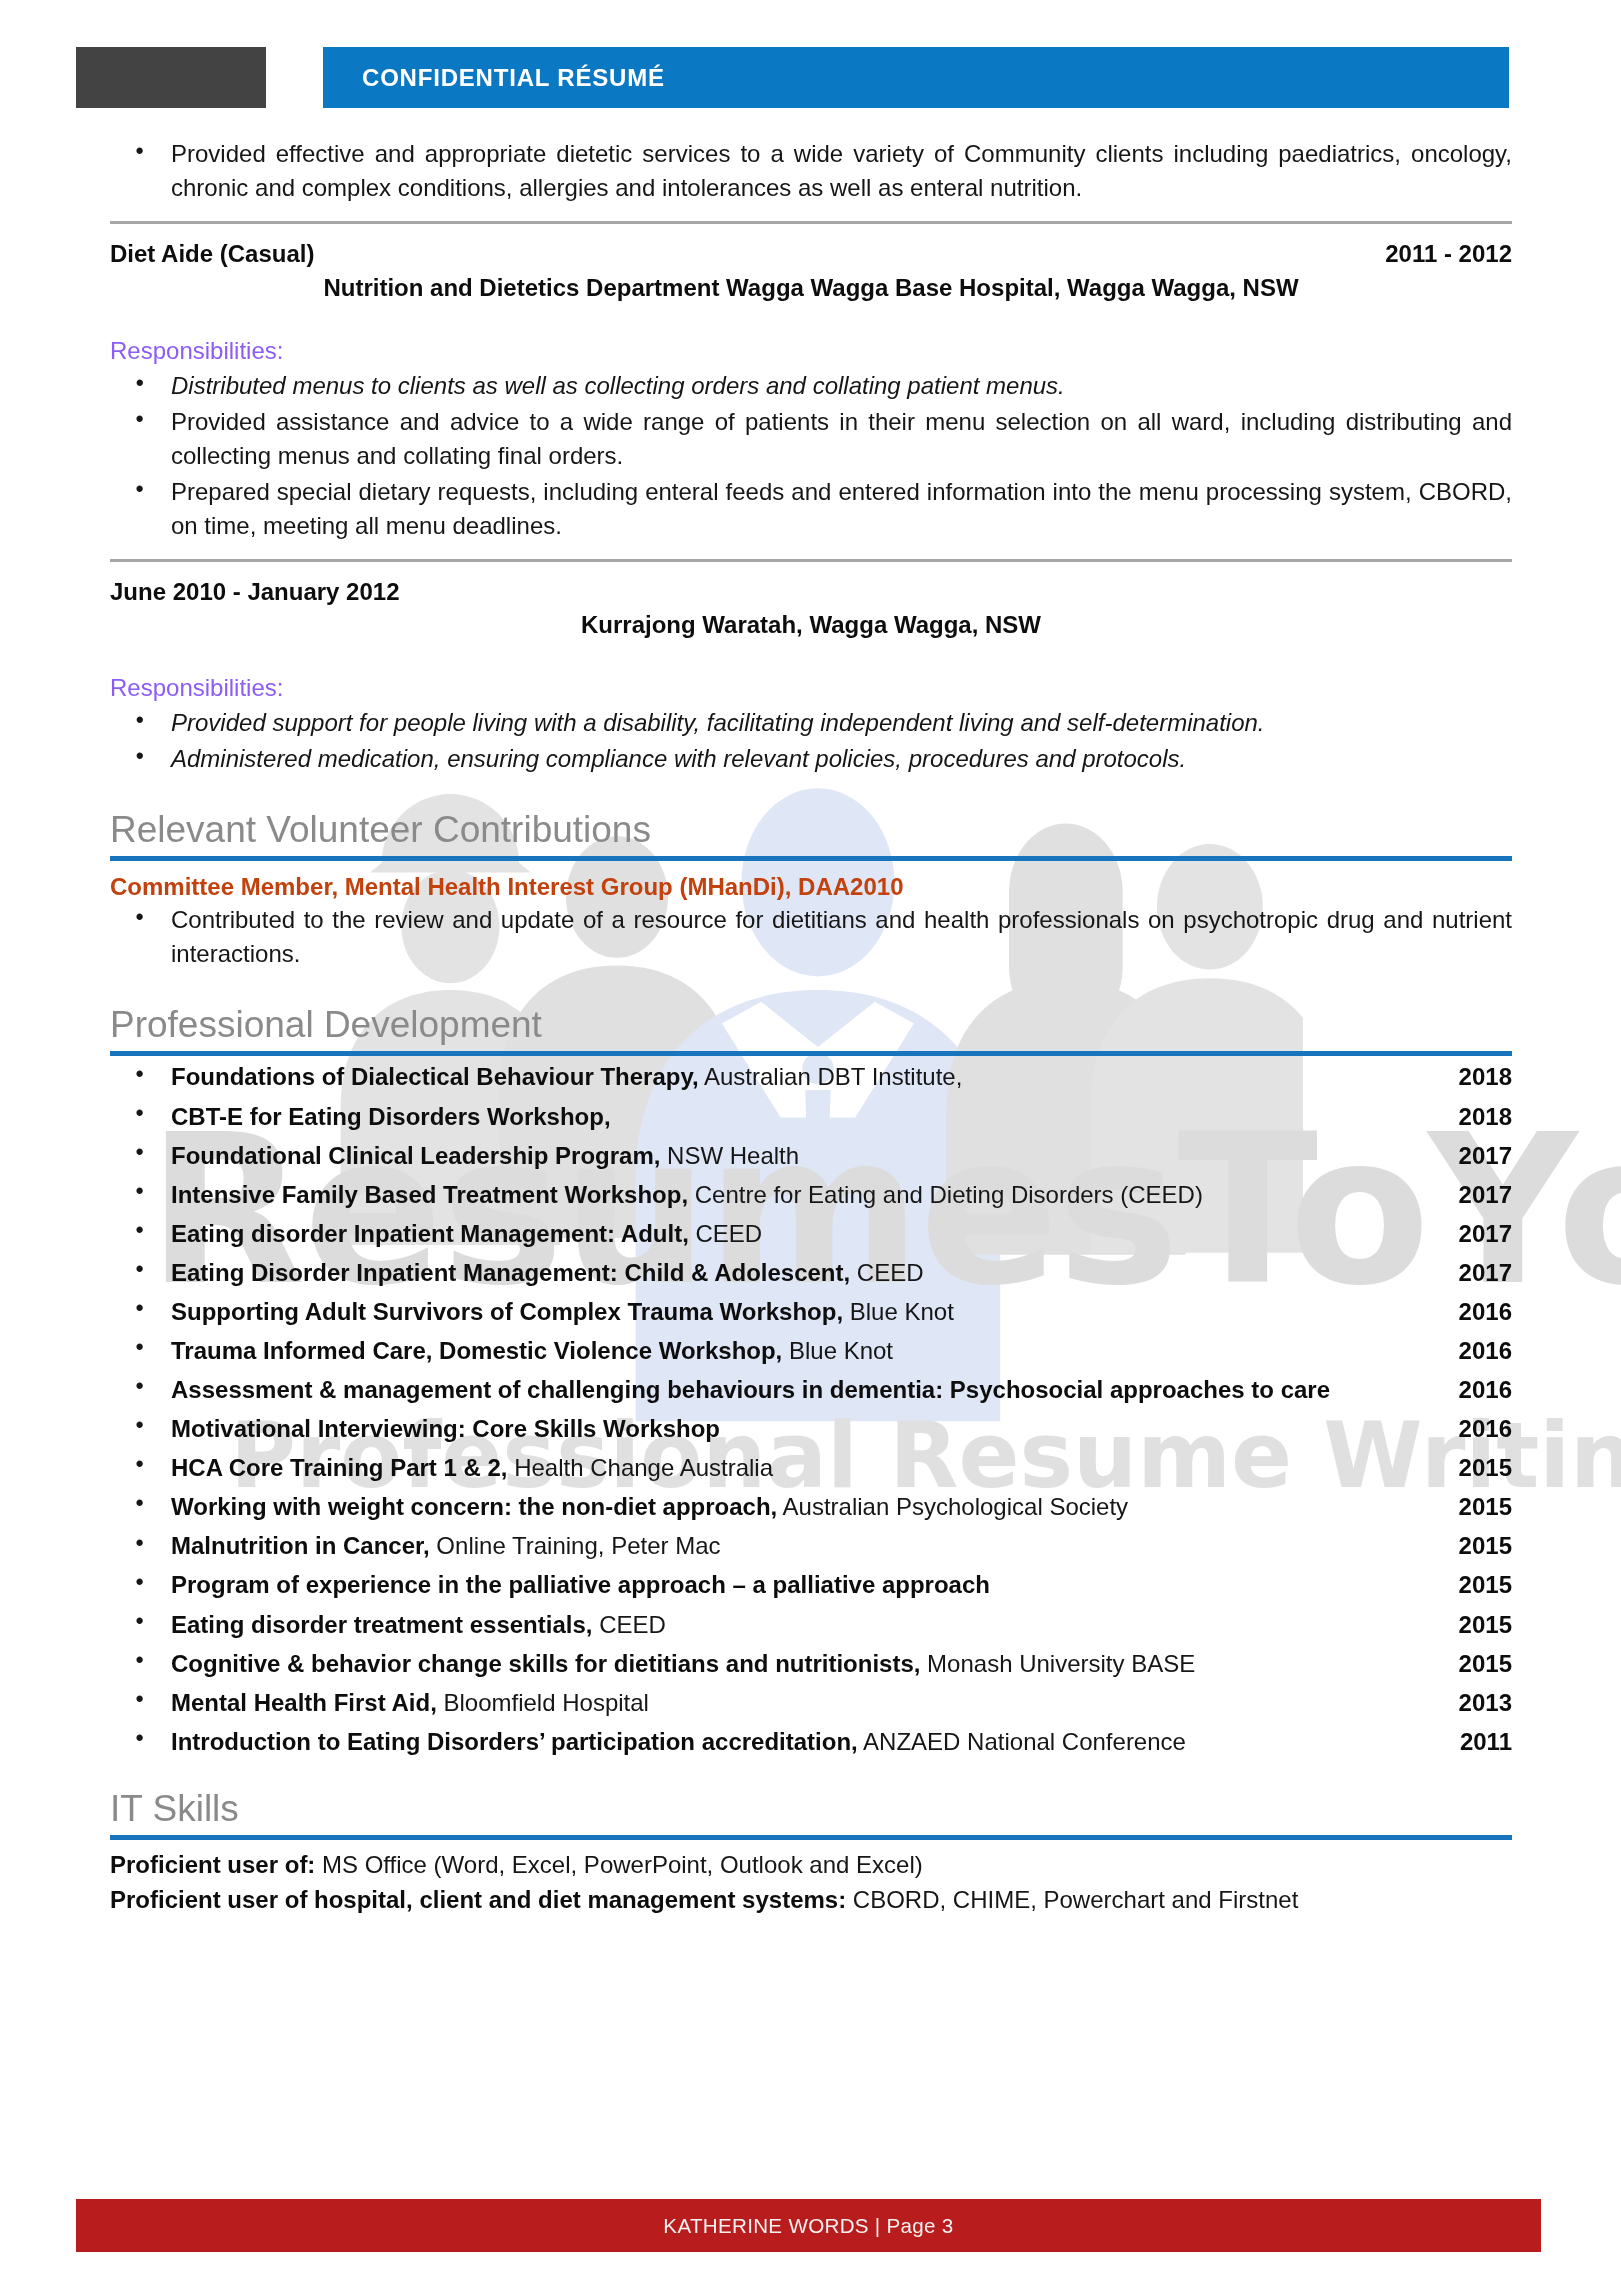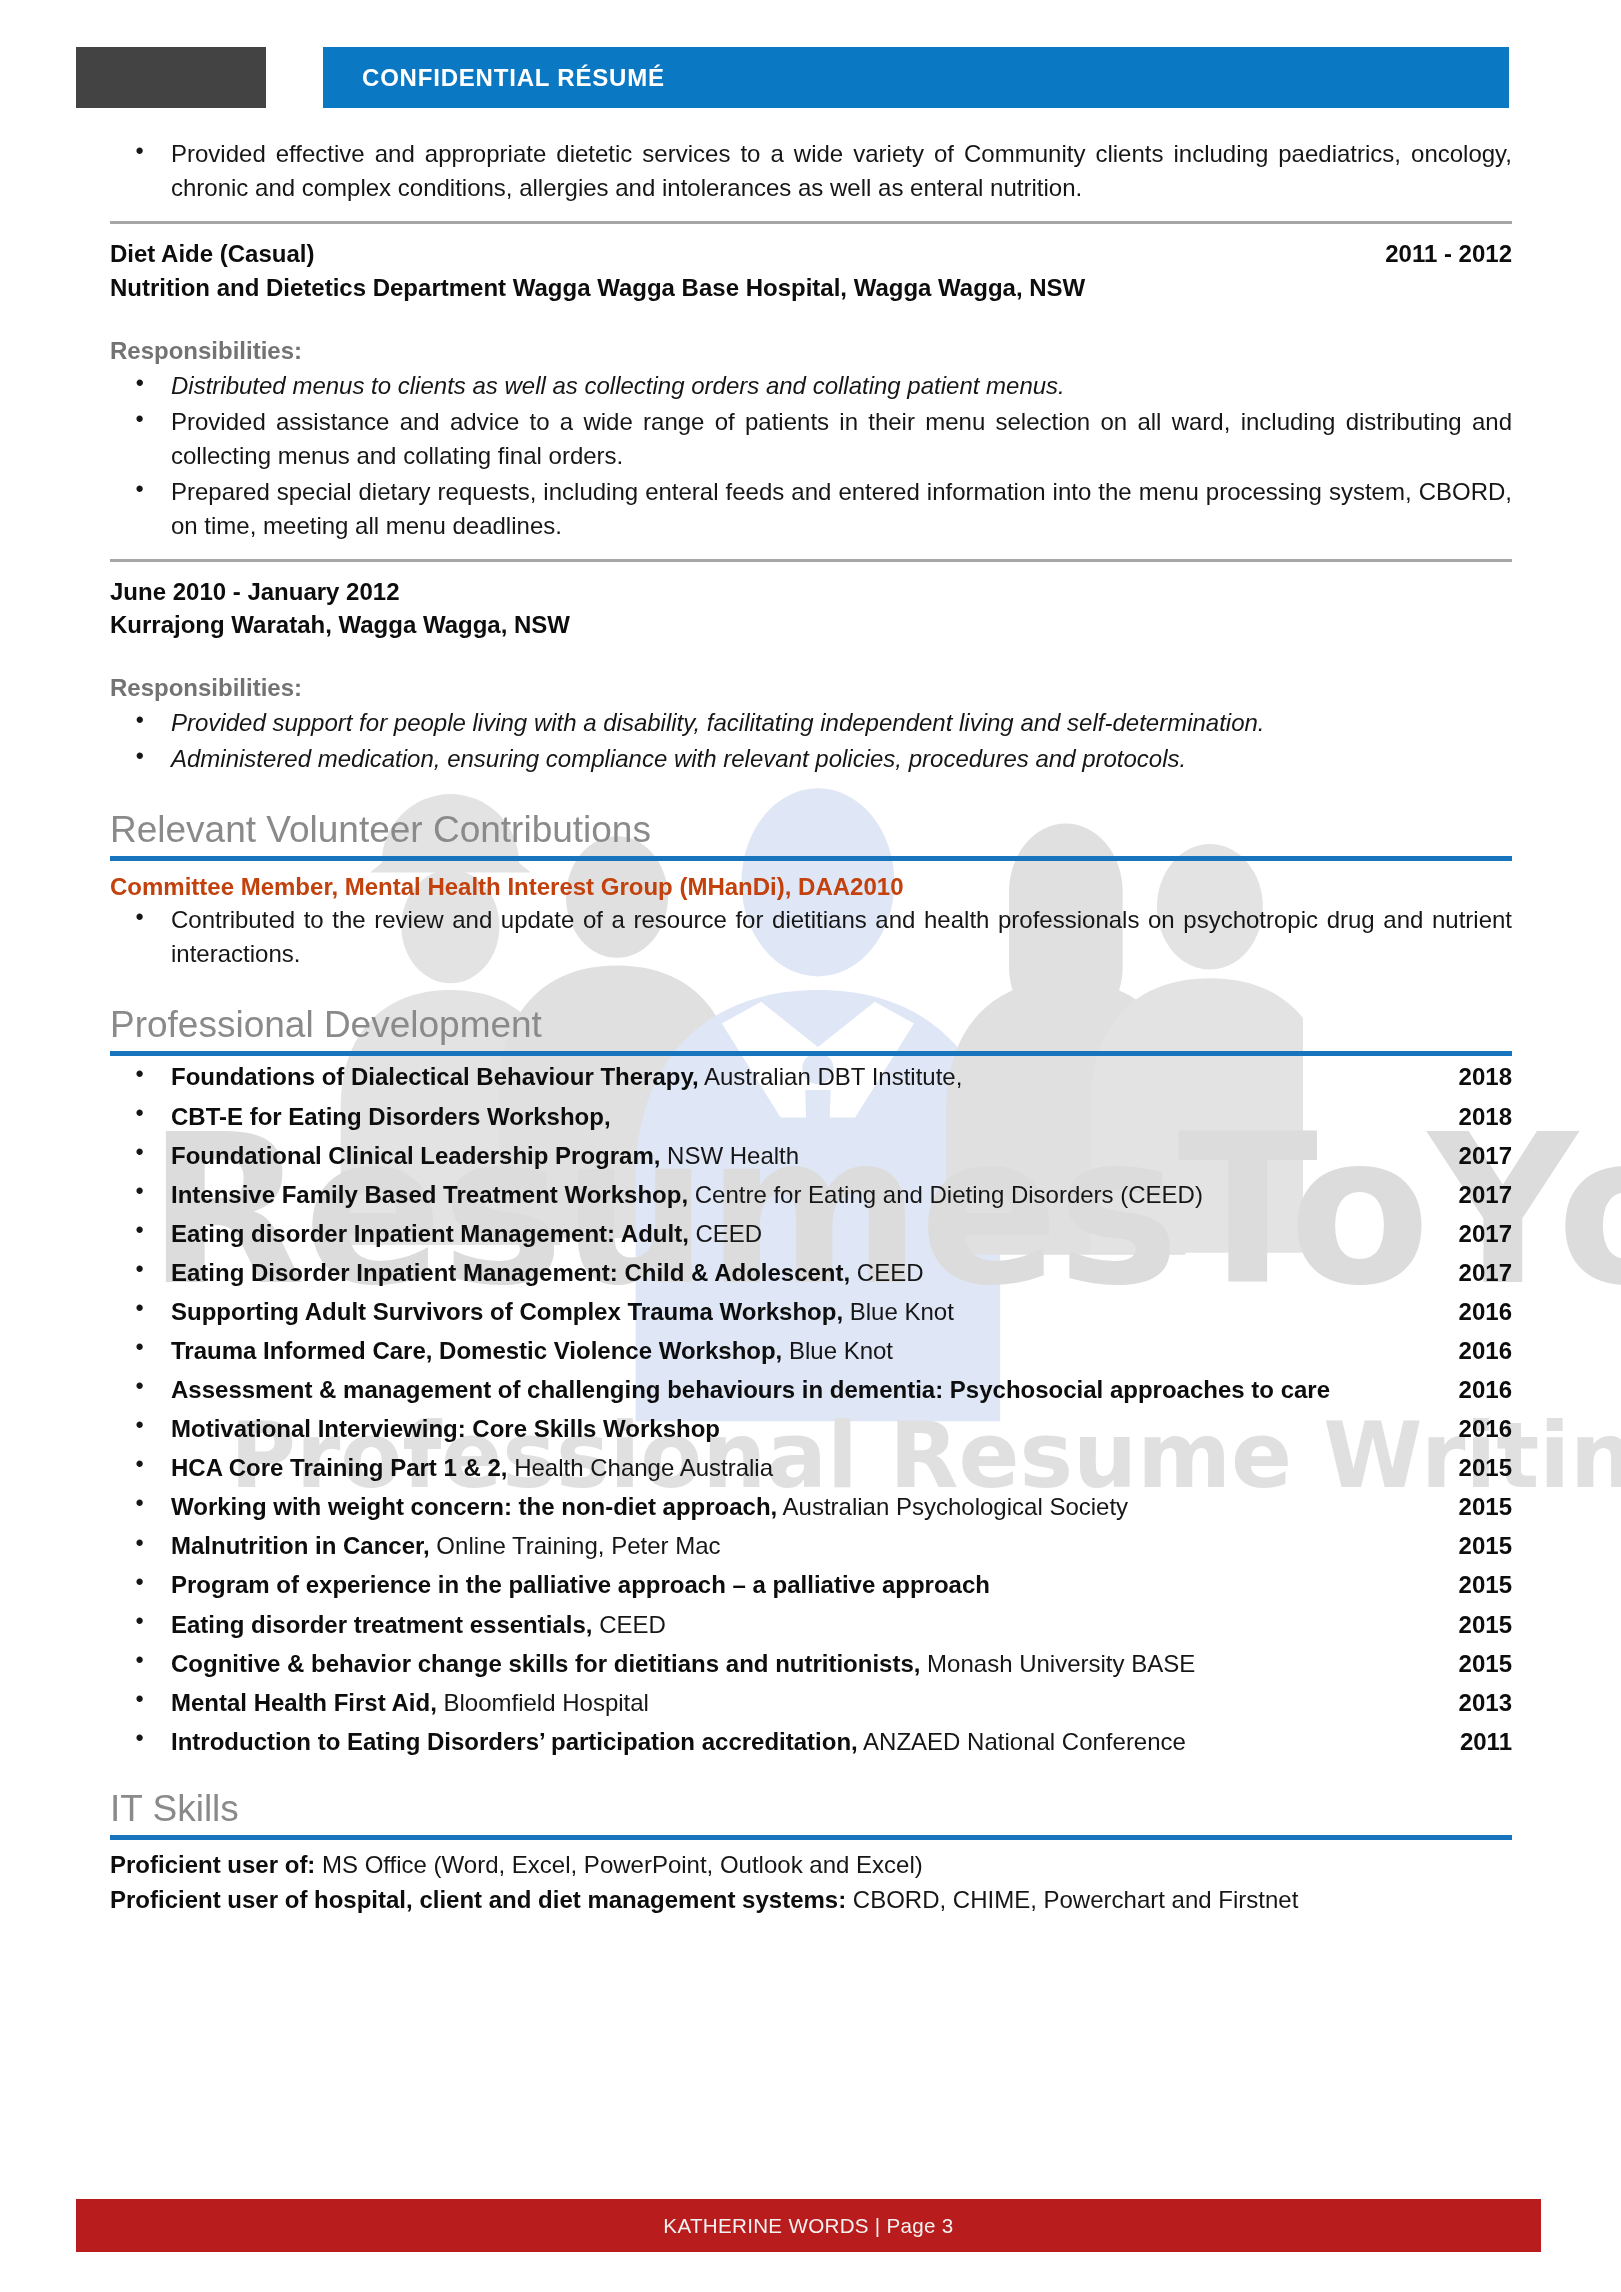--- a/index.html
+++ b/index.html
@@ -128,25 +128,26 @@
     font-size: 24px;
     font-weight: bold;
     color: #0d0d0d;
     line-height: 1.38;
   }
   .job-sub {
     font-size: 24px;
     font-weight: bold;
     color: #0d0d0d;
     line-height: 1.38;
+    text-align: center;
   }
   .resp-label {
     font-size: 24px;
-    font-weight: bold;
-    color: #737373;
+    font-weight: normal;
+    color: #8b5cf6;
     margin-top: 33px;
     margin-bottom: 3.9px;
   }
 
   .section-title {
     font-size: 37px;
     font-weight: normal;
     color: #8a8a8a;
     line-height: 1.15;
     margin: 33px 0 3.9px 0;

